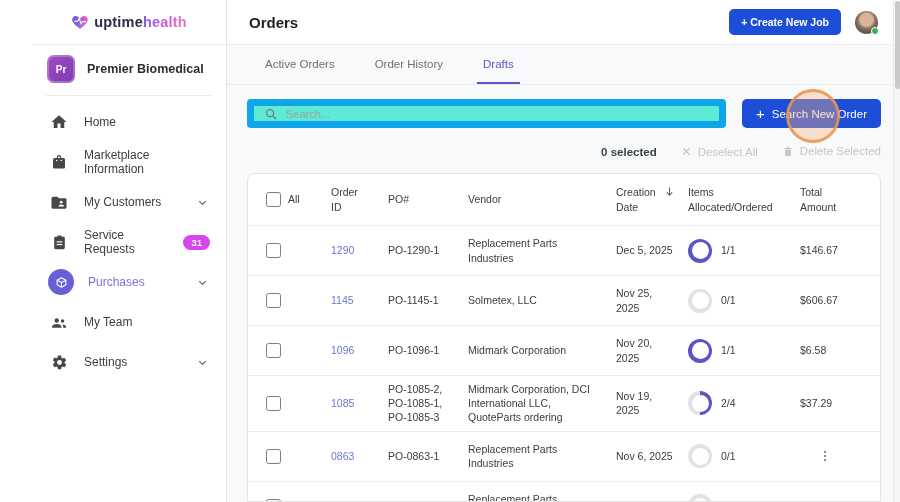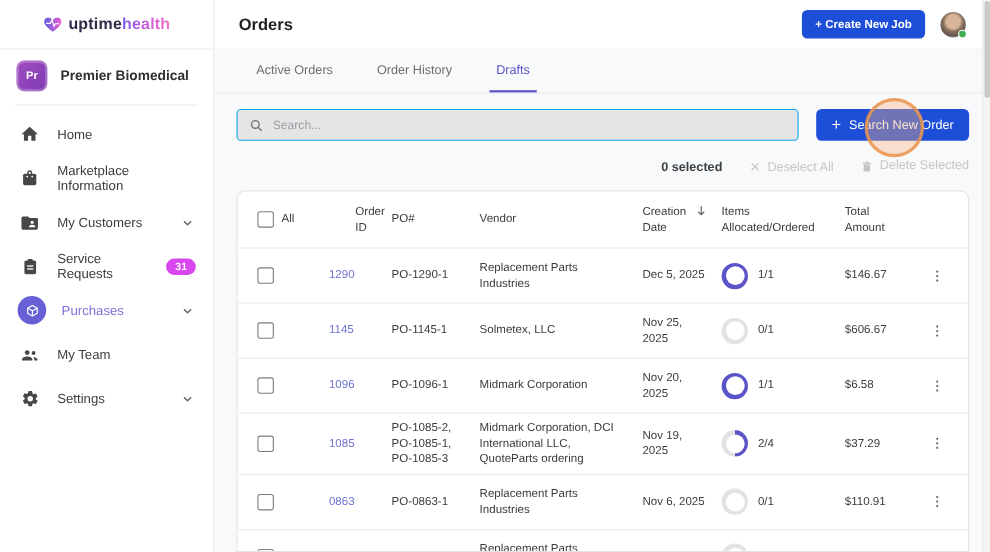--- a/index.html
+++ b/index.html
@@ -1,18 +1,18 @@
 <!DOCTYPE html>
 <html><head>
 <meta charset="utf-8">
 <style>
   * { margin:0; padding:0; box-sizing:border-box; }
   html,body { width:900px; height:502px; overflow:hidden; background:#fff;
     font-family:"Liberation Sans", sans-serif; }
-  .page { position:relative; width:900px; height:502px; display:flex; }
+  .page { position:relative; width:900px; height:502px; display:flex;padding-left:32px; }
 
   
   .sidebar { width:195px; height:100%; background:#fff; border-right:1px solid #e4e4e4; flex:0 0 195px; }
   .logo-bar { height:45px; display:flex; align-items:center; justify-content:center; gap:5px; border-bottom:1px solid #ededed; }
   .logo-text { font-size:14.5px; font-weight:bold; letter-spacing:.2px; }
   .logo-uptime { color:#2e2a47; }
   .logo-health { background:linear-gradient(90deg,#7c5ce8,#c95bd8,#f06ec4);
     -webkit-background-clip:text; background-clip:text; color:transparent; -webkit-text-fill-color:transparent; }
   .org-row { display:flex; align-items:center; gap:12px; padding:10px 15px 12px; }
   .org-avatar { width:28px; height:28px; border-radius:7px; background:linear-gradient(135deg,#a14cc0,#7d3bb4);
@@ -46,21 +46,21 @@
     border-radius:50%; background:#3fae4e; border:1.5px solid #fff; }
 
   .content { flex:1; background:#f8f9fa; display:flex; flex-direction:column; min-height:0; padding-right:7px; }
   .tabs { height:43px; display:flex; align-items:stretch; padding:0 32px; gap:28px; border-bottom:1px solid #e8eaec; }
   .tab { display:flex; align-items:center; font-size:11.5px; color:#6f6f6f; cursor:pointer;
     border-bottom:2px solid transparent; padding:0 6px; }
   .tab.active { color:#5c55c8; border-bottom-color:#5c55c8;text-align:right; }
 
   .body-pad { padding:14px 12px 0 20px; display:flex; flex-direction:column; min-height:0; }
   .search-row { display:flex; align-items:center; gap:16px; }
-  .search-box { flex:1; height:29px; background:#e5e5e5; border:1px solid #0ea5e9; border-radius:4px;
+  .search-box { flex:1; height:29px; background:#5eead4; border:7px solid #0ea5e9; border-radius:4px;
     display:flex; align-items:center; padding:0 10px; gap:8px; }
   .search-box input { border:none; outline:none; background:transparent; font-size:11px; color:#444;
     width:100%; font-family:inherit; }
   .search-box input::placeholder { color:#9aa0a6; }
   .btn-order { height:29px; padding:0 14px; font-size:11.5px; display:flex; align-items:center; gap:7px;
     position:relative; }
   .btn-order .plus { font-size:15px; font-weight:normal; line-height:1; }
   .click-annotation { position:absolute; width:54px; height:54px; border-radius:50%;
     left:786px; top:89px; background:rgba(246,180,130,.38); border:3px solid rgba(231,148,77,.85);
     z-index:5; pointer-events:none; }
@@ -77,21 +77,21 @@
     align-items:center; border-bottom:1px solid #ececec; min-height:50px; }
   .thead { color:#5f6368; font-size:11px; min-height:52px; }
   .cell { padding:6px 8px 6px 0; font-size:10.5px; color:#3c3c3c; line-height:1.35; }
   .c-check { padding-left:18px; display:flex; align-items:center; gap:7px; }
   .checkbox { width:15px; height:15px; border:1.6px solid #7d7d7d; border-radius:2.5px; background:#fff; cursor:pointer; flex:0 0 15px; }
   .c-id { padding-left:25px; }
   .link { color:#6f74d0; cursor:pointer; }
   .c-po { padding-left:12px; }
   .c-date { padding-left:12px; display:flex; align-items:flex-start; }
   .hdr-wrap { display:inline-block; }
-  .w-order { max-width:36px;margin-left:24px; } .w-date { max-width:50px; } .w-items { max-width:102px; } .w-total { max-width:50px; }
+  .w-order { max-width:36px; } .w-date { max-width:50px; } .w-items { max-width:102px; } .w-total { max-width:50px; }
   .c-items { display:flex; align-items:center; gap:9px; padding-left:4px; }
   .ring { width:24px; height:24px; border-radius:50%; position:relative; flex:0 0 24px; }
   .ring::after { content:""; position:absolute; inset:3.5px; background:#fff; border-radius:50%; }
   .c-amount { padding-left:6px; }
   .c-kebab { display:flex; justify-content:center; cursor:pointer; }
 
   
   .scrollbar { position:absolute; right:0; top:0; width:7px; height:502px; background:#f5f5f5;
     border-left:1px solid #e9e9e9; z-index:10; }
   .scroll-thumb { position:absolute; top:1px; left:1px; width:5px; height:88px; background:#c9c9c9; border-radius:3px; }
@@ -409,21 +409,20 @@
                   <span class="checkbox"></span>
                 </div>
     <div class="cell c-id"><span class="link">0863</span></div>
     <div class="cell c-po">PO-0863-1</div>
     <div class="cell">Replacement Parts Industries</div>
     <div class="cell c-date">Nov 6, 2025</div>
     <div class="cell c-items">
       <span class="ring" style="background: conic-gradient(rgb(91, 84, 201) 0%, rgb(226, 226, 230) 0deg);"></span>
       <span>0/1</span>
     </div>
-    <div class="cell c-amount">$110.91</div>
     <div class="cell c-kebab">
       <span>
         <svg width="14" height="16" viewBox="0 0 24 24" fill="#5f6368">
                       <circle cx="12" cy="5" r="1.7"></circle>
                       <circle cx="12" cy="12" r="1.7"></circle>
                       <circle cx="12" cy="19" r="1.7"></circle>
                     </svg>
       </span>
     </div>
   </div>

